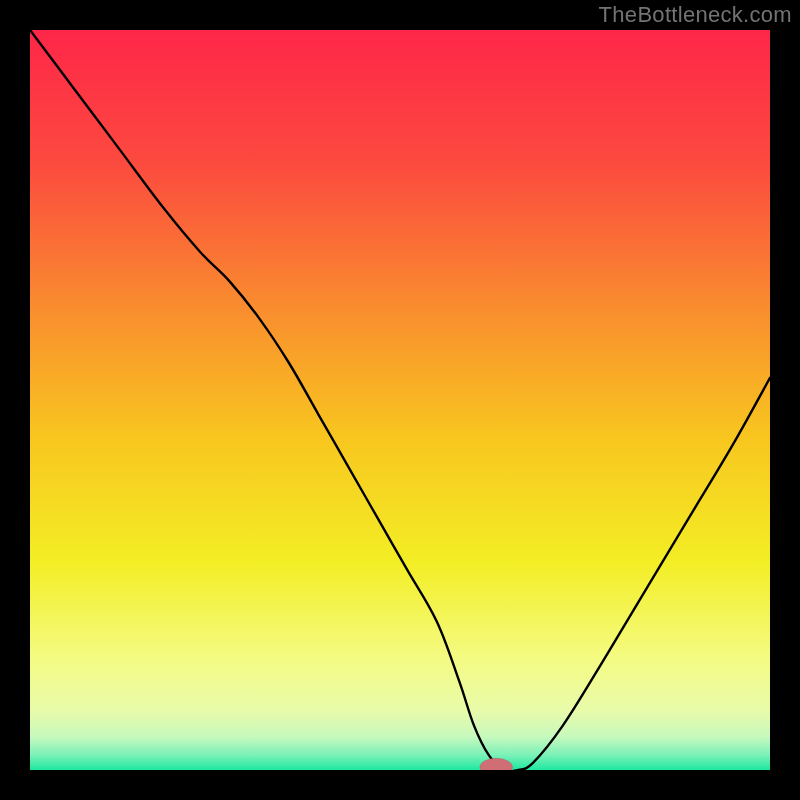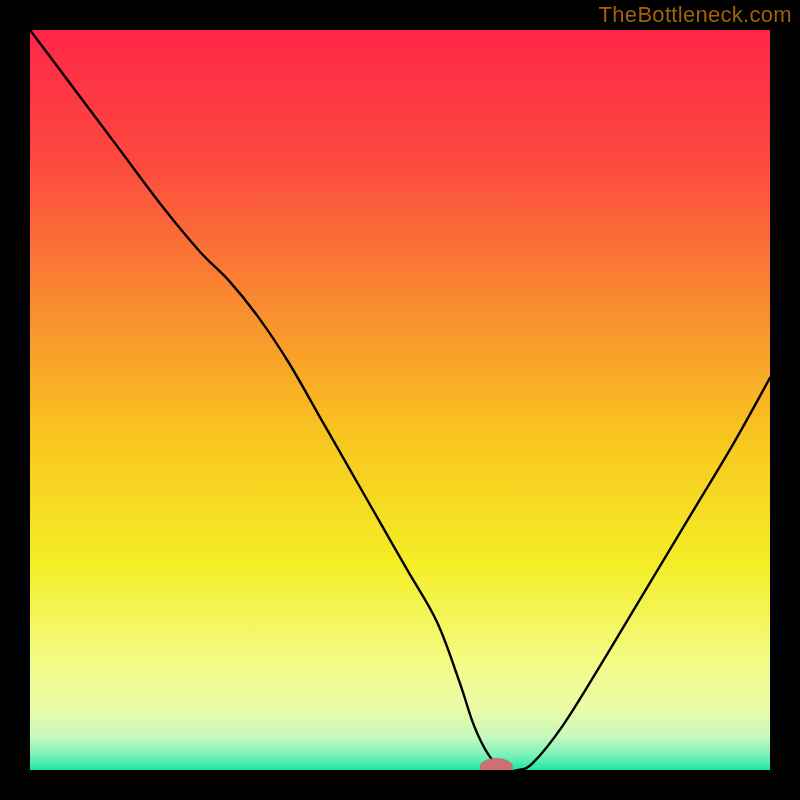--- a/index.html
+++ b/index.html
@@ -14,21 +14,21 @@
   .frame {
     position: relative;
     width: 800px;
     height: 800px;
     background: #000;
   }
   .watermark {
     position: absolute;
     top: 2px;
     right: 8px;
-    color: #a16207;
+    color: #737373;
     font-size: 22px;
     font-weight: 500;
     letter-spacing: 0.3px;
     user-select: none;
   }
   .plot-wrap {
     position: absolute;
     left: 30px;
     top: 30px;
     width: 740px;

